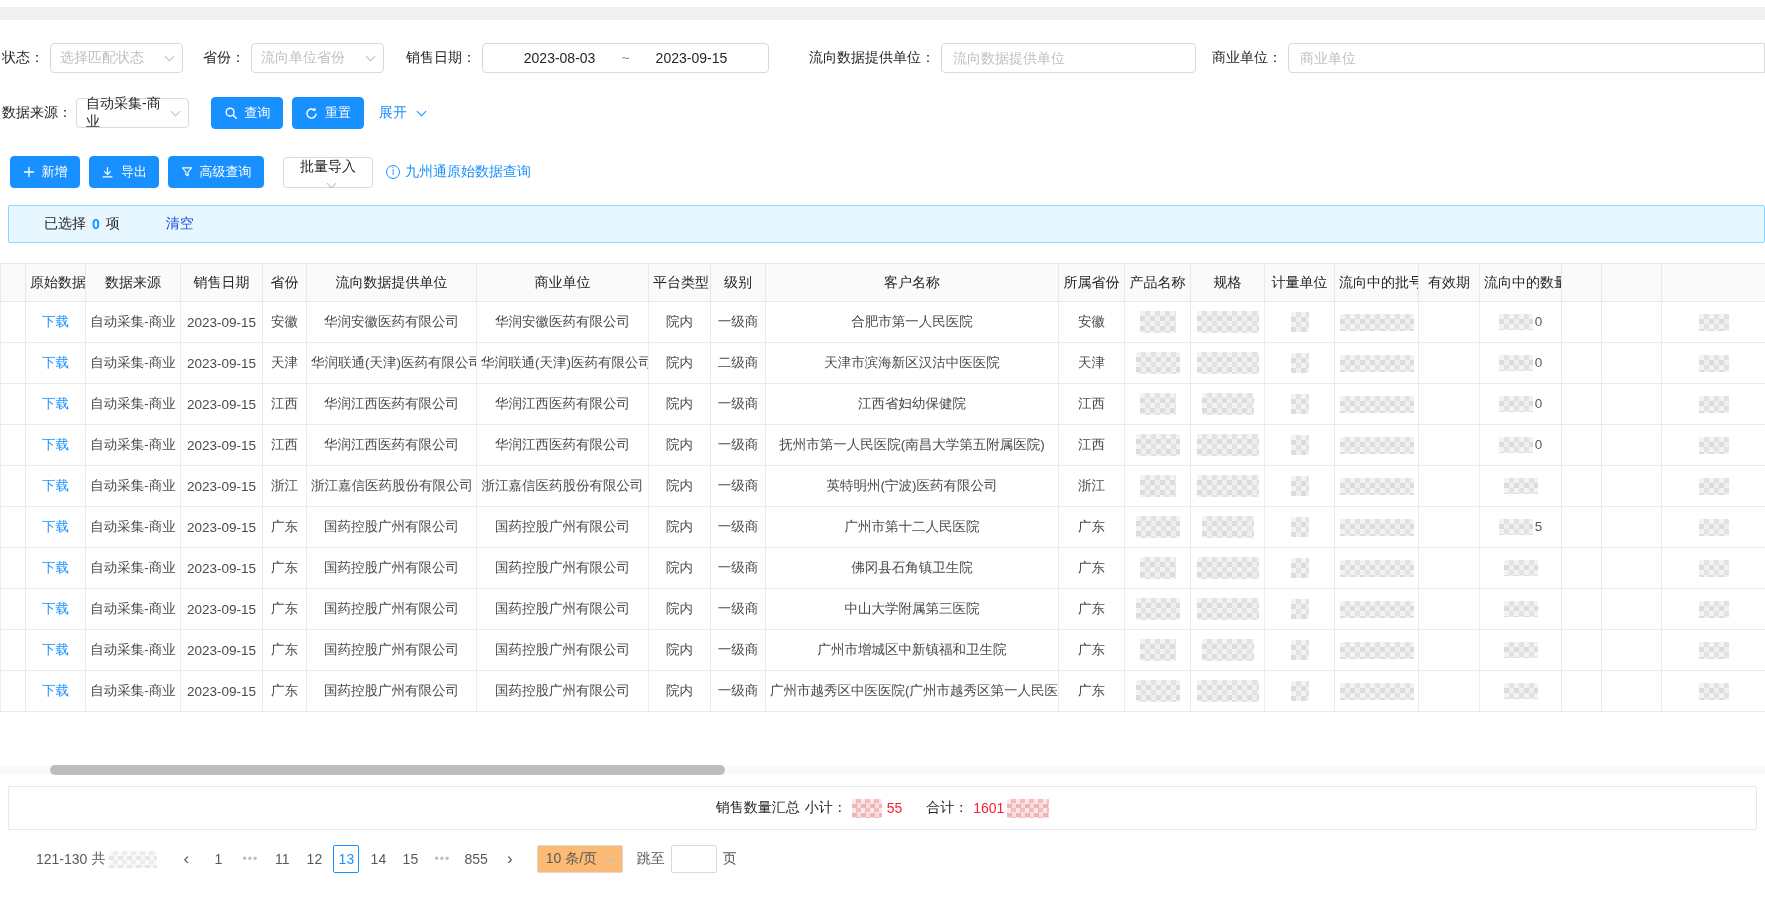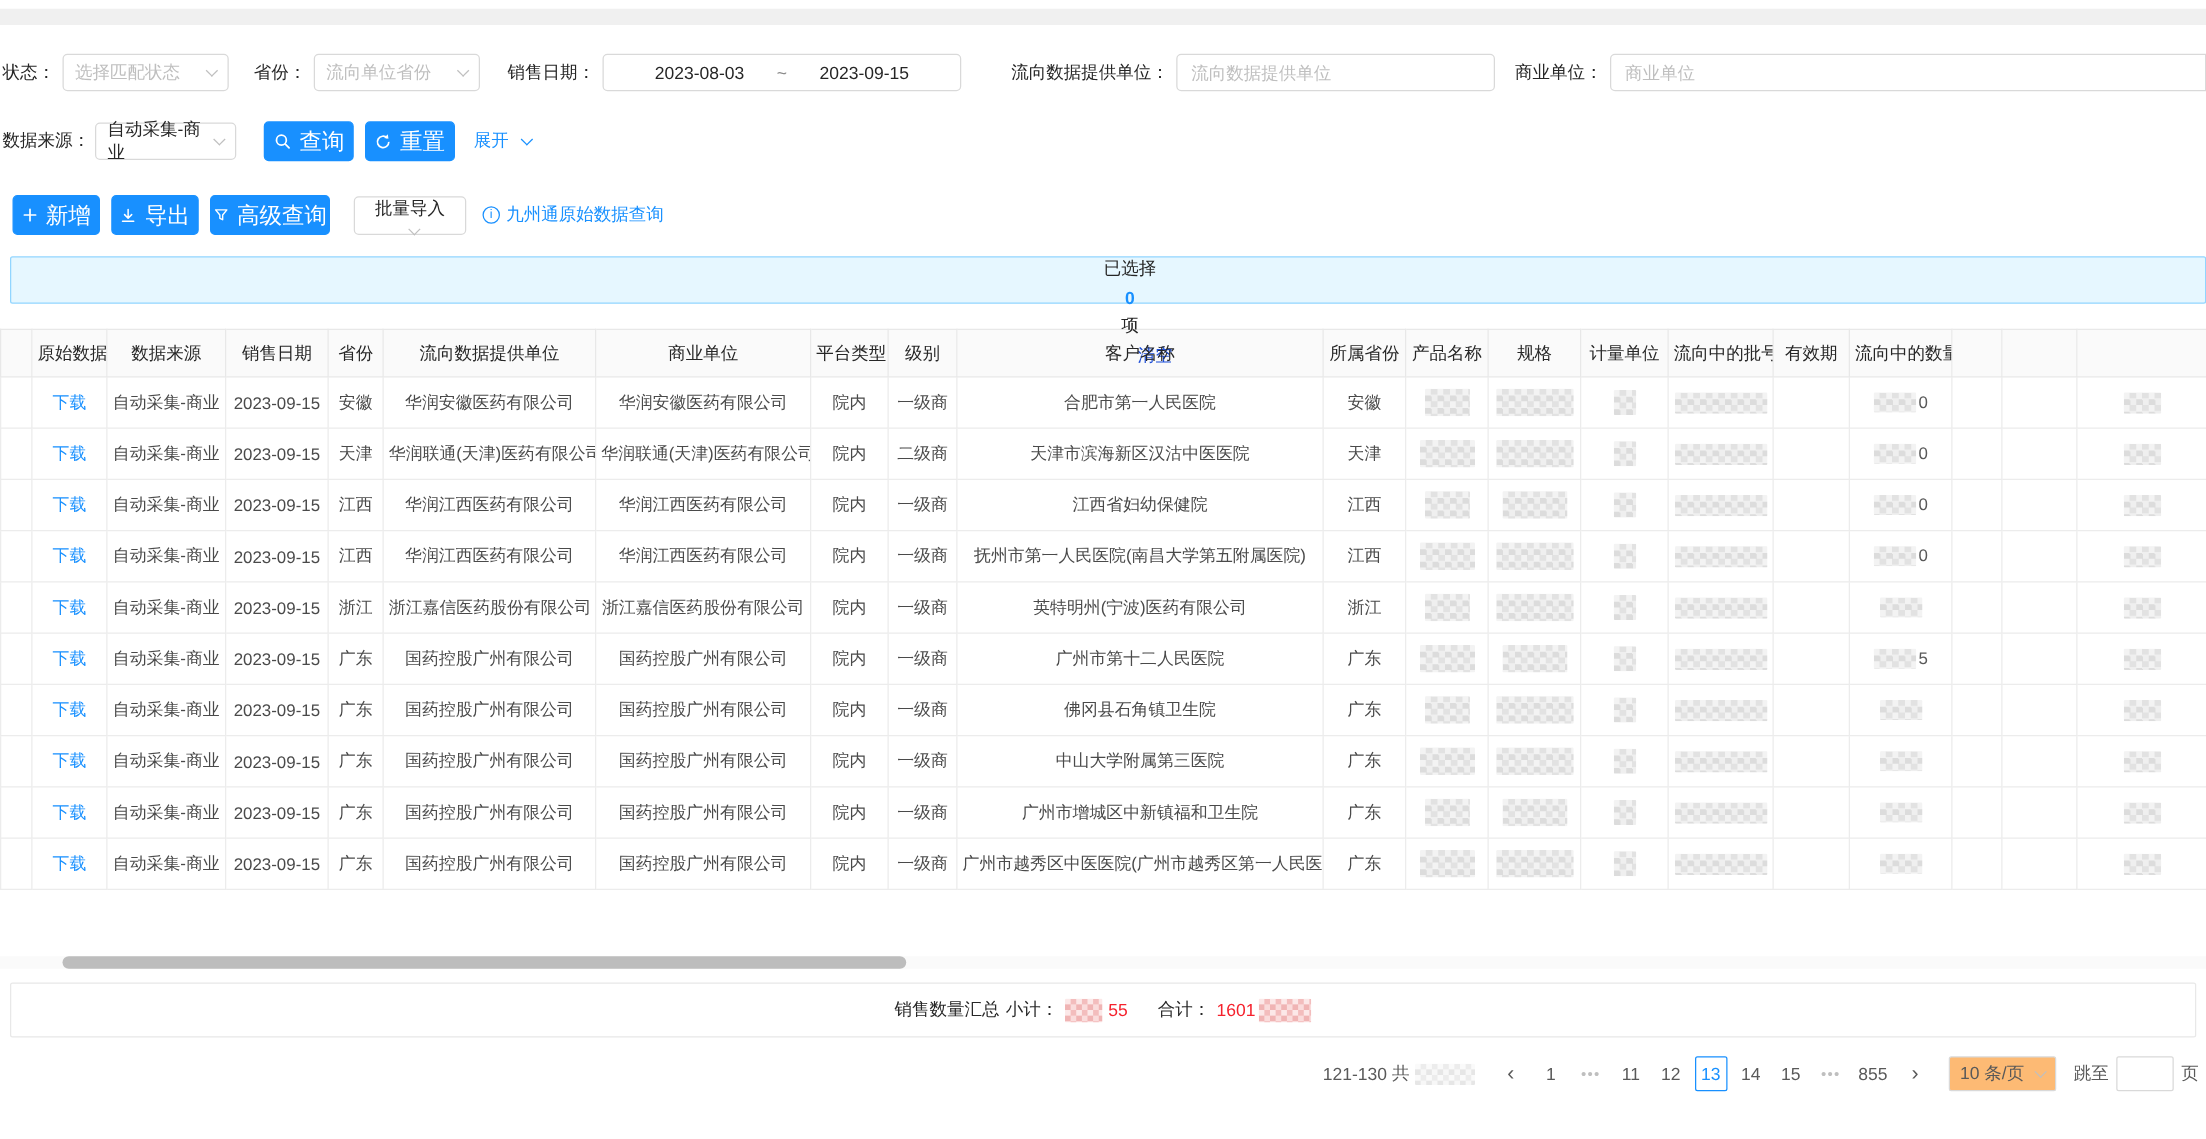--- a/index.html
+++ b/index.html
@@ -28,34 +28,34 @@
   .chev.blue { border-color:#1890ff; }
   .tin { border:1px solid #d9d9d9; border-radius:4px; height:30px; padding:0 11px; outline:none;
     color:#262626; font-size:14px; font-family:inherit; }
   .tin::placeholder { color:#bfbfbf; }
   .datebox { display:inline-flex; align-items:center; justify-content:center; gap:26px;
     border:1px solid #d9d9d9; border-radius:4px; height:30px; width:287px; background:#fff; }
   .datebox .dsep { color:#8c8c8c; }
 
   .btn { display:inline-flex; align-items:center; justify-content:center; gap:7px; height:32px;
     background:#1890ff; color:#fff; border:1px solid #1890ff; border-radius:4px; padding:0 15px;
-    font-size:18px; cursor:pointer; white-space:nowrap; }
+    font-size:13px; cursor:pointer; white-space:nowrap; }
   .btn svg { flex:none; }
   .link { color:#1890ff; cursor:pointer; display:inline-flex; align-items:center; gap:5px; white-space:nowrap; }
 
   
   .actions { margin-top:27px; display:flex; align-items:center; padding-left:10px; }
   .selwhite { display:inline-flex; align-items:center; justify-content:space-between;
     border:1px solid #d9d9d9; border-radius:4px; height:31px; padding:0 11px; width:90px; background:#fff; cursor:pointer;flex-direction:column; }
   .info-i { width:14px; height:14px; border:1px solid #1890ff; border-radius:50%;
     font-size:10px; line-height:12px; text-align:center; color:#1890ff; font-style:normal; flex:none; }
 
   
   .selbar { margin:17px 0 0 8px; width:calc(100% - 8px); height:38px; background:#e6f7ff;
-    border:1px solid #91d5ff; border-radius:2px; display:flex; align-items:center; padding-left:35px; gap:6px;flex-direction:column; }
+    border:1px solid #91d5ff; border-radius:2px; display:flex; align-items:center; padding-left:35px; gap:6px; }
   .selbar .cnt { color:#1890ff; font-weight:700; }
   .selbar .clear { color:#1d4ed8; margin-left:40px; cursor:pointer; }
 
   
   .tablewrap { margin-top:20px; width:1766px; }
   table { border-collapse:collapse; table-layout:fixed; width:1766px; }
   th { background:#fafafa; border:1px solid #e8e8e8; height:38px; font-weight:500; color:#262626;
     font-size:14px; padding:0 4px; white-space:nowrap; overflow:hidden; }
   td { border:1px solid #ececec; height:41px; text-align:center; color:#4a4a4a; font-size:13.5px;
     padding:0 4px; white-space:nowrap; overflow:hidden; }
@@ -79,22 +79,22 @@
   .hscroll { margin-top:53px; height:10px; background:#fafafa; position:relative; }
   .hthumb { position:absolute; left:50px; top:0; width:675px; height:10px; background:#bdbdbd; border-radius:5px; }
 
   
   .summary { margin:11px 8px 0 8px; height:44px; border:1px solid #e8e8e8; border-radius:2px;
     display:flex; align-items:center; justify-content:center; gap:5px; font-weight:500; color:#262626; }
   .summary .red { color:#f5222d; font-weight:400; }
   .summary .gap { width:14px; }
 
   
-  .pager { margin-top:14px; height:30px; display:flex; align-items:center; justify-content:flex-end;
-    padding-right:6px; color:#595959; gap:6px; }
+  .pager { margin-top:14px; height:30px; display:flex; align-items:center; 
+    padding-right:6px; color:#595959; gap:6px;margin-left:36px; }
   .pg-btn { min-width:26px; height:28px; line-height:28px; text-align:center; cursor:pointer;
     color:#595959; border-radius:2px; padding:0 3px; user-select:none; }
   .pg-btn.active { border:1px solid #1890ff; color:#1890ff; background:#fff; line-height:26px; }
   .pg-btn.ellipsis { color:#bfbfbf; letter-spacing:1px; font-size:12px; }
   .pg-btn.nav { font-size:17px; color:#595959; }
   .sizebox { width:86px; height:28px; border:1px solid #d9d9d9; border-radius:2px; display:inline-flex;
     align-items:center; justify-content:space-between; padding:0 8px; margin-left:8px; background:#fdba74; cursor:pointer; }
   .jumpin { width:46px; height:28px; border:1px solid #d9d9d9; border-radius:2px; outline:none; }
   .pgtotal { display:inline-flex; align-items:center; gap:4px; margin-right:10px; }
 </style>

